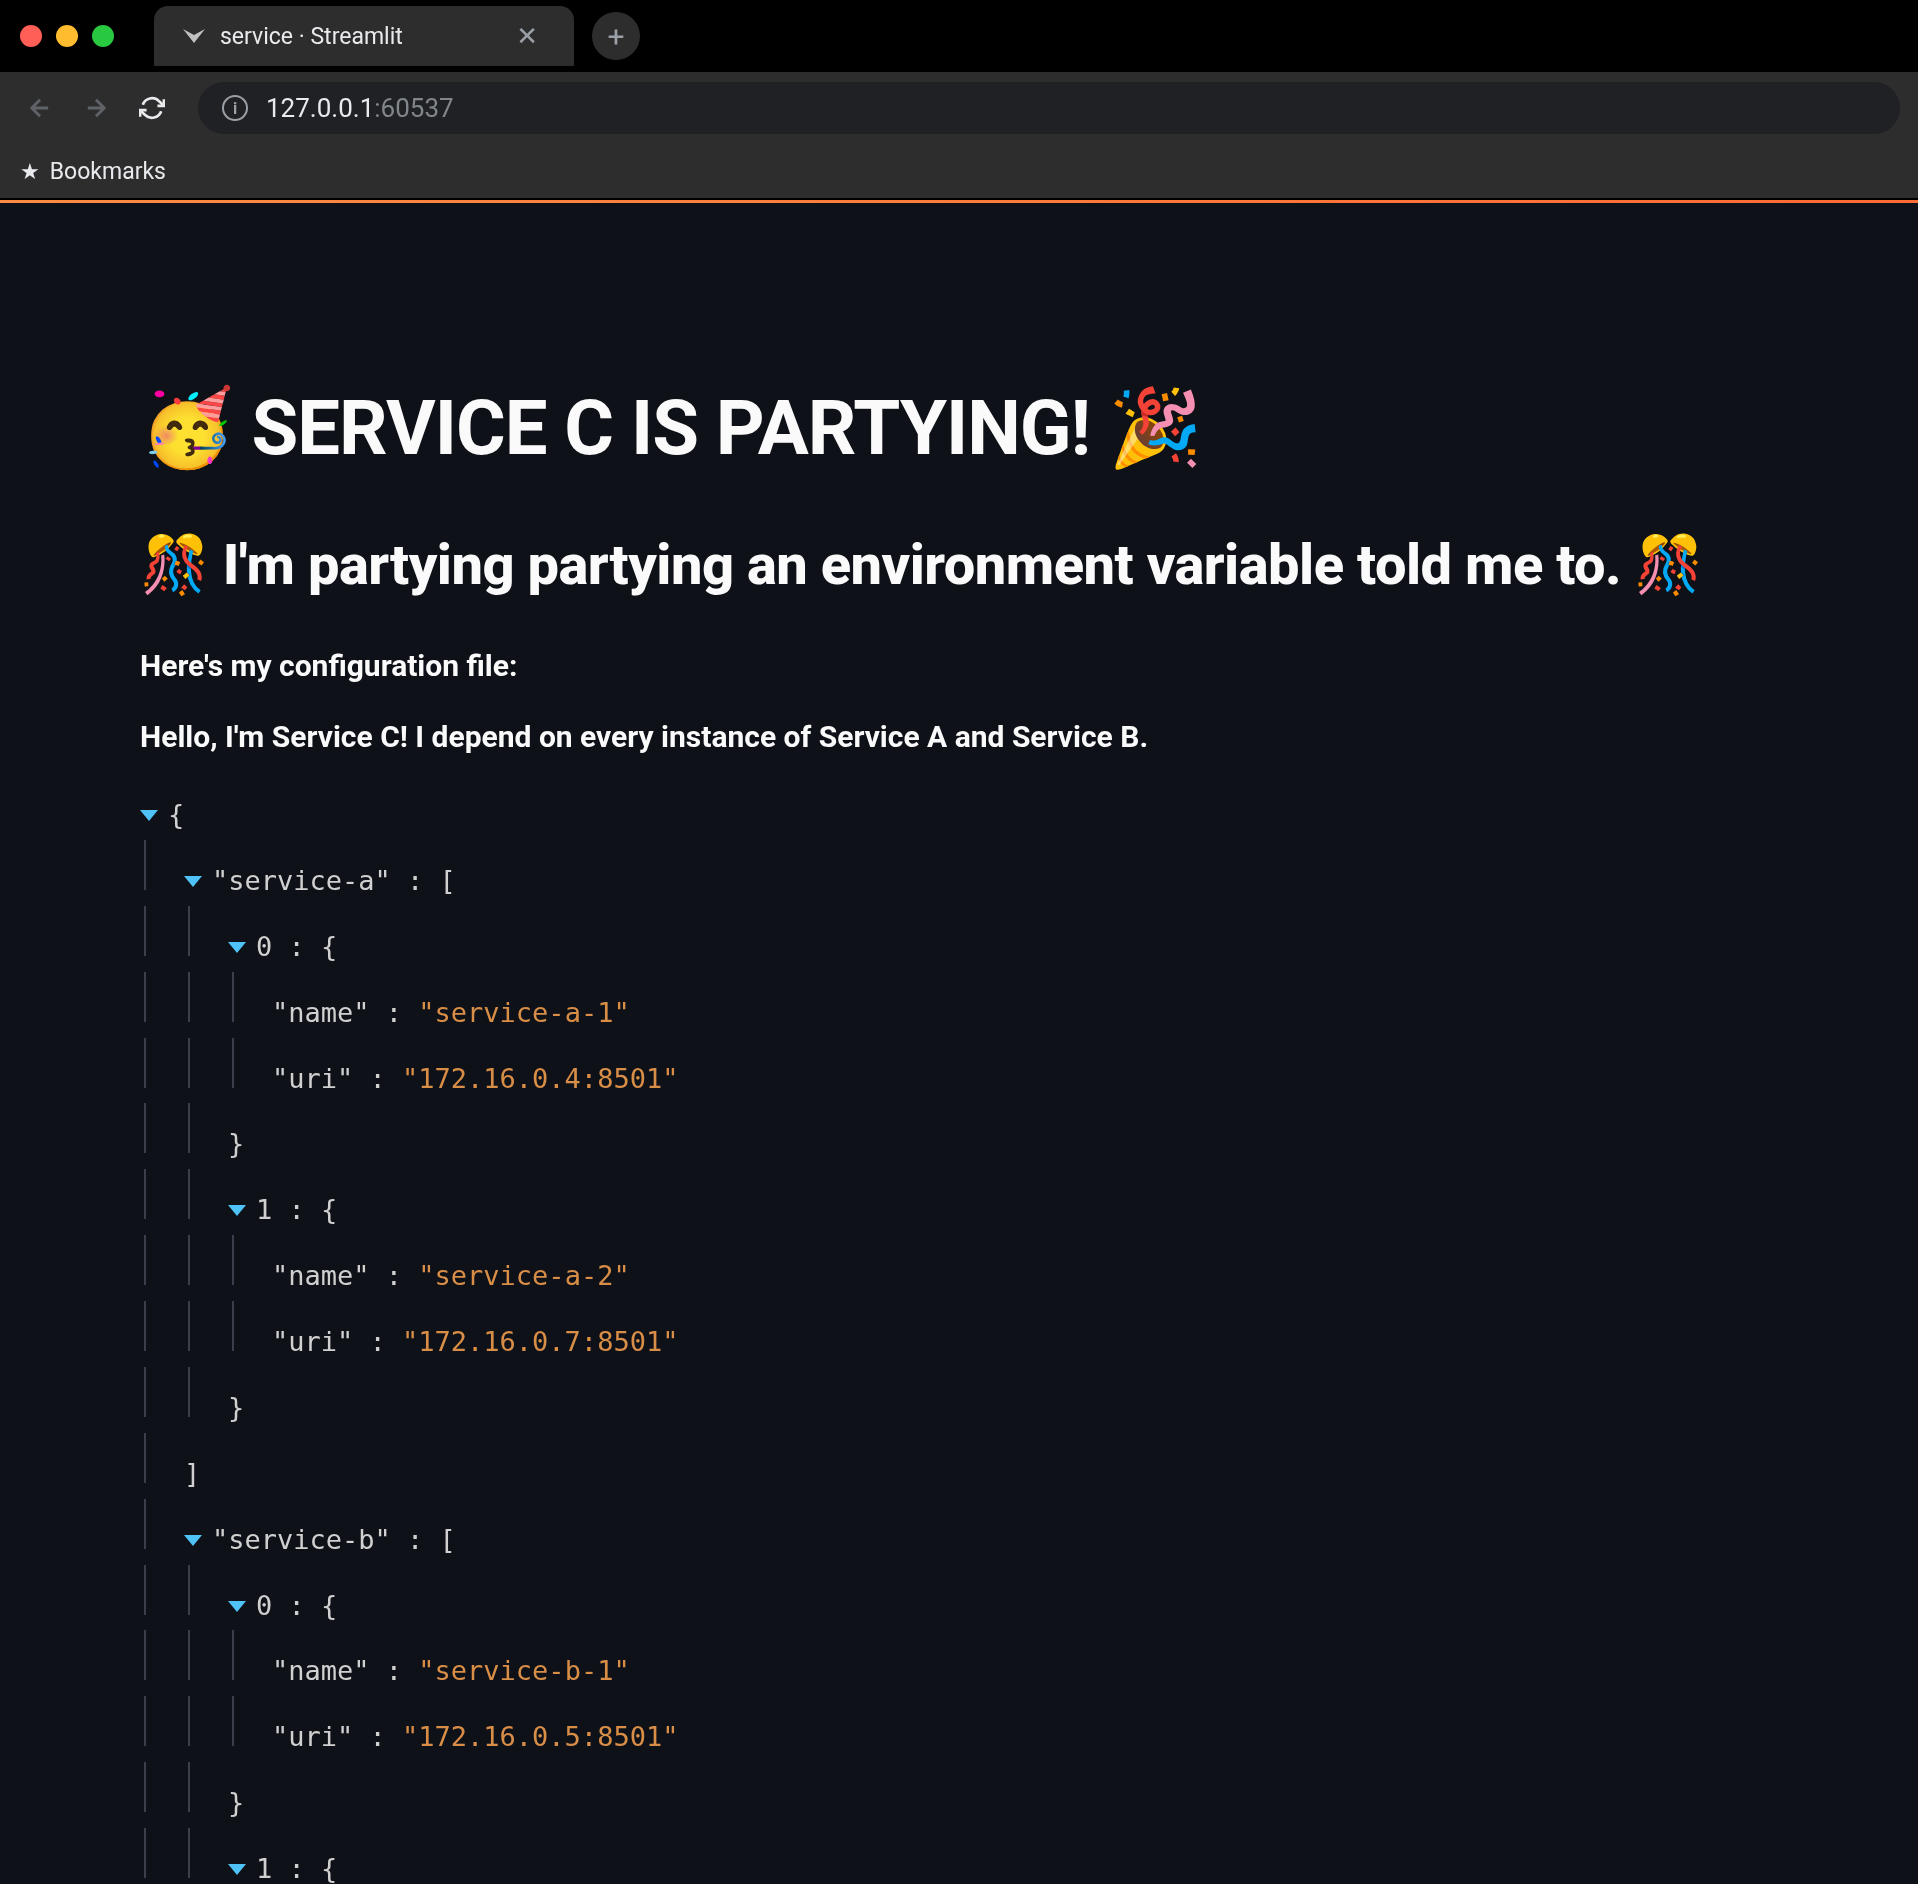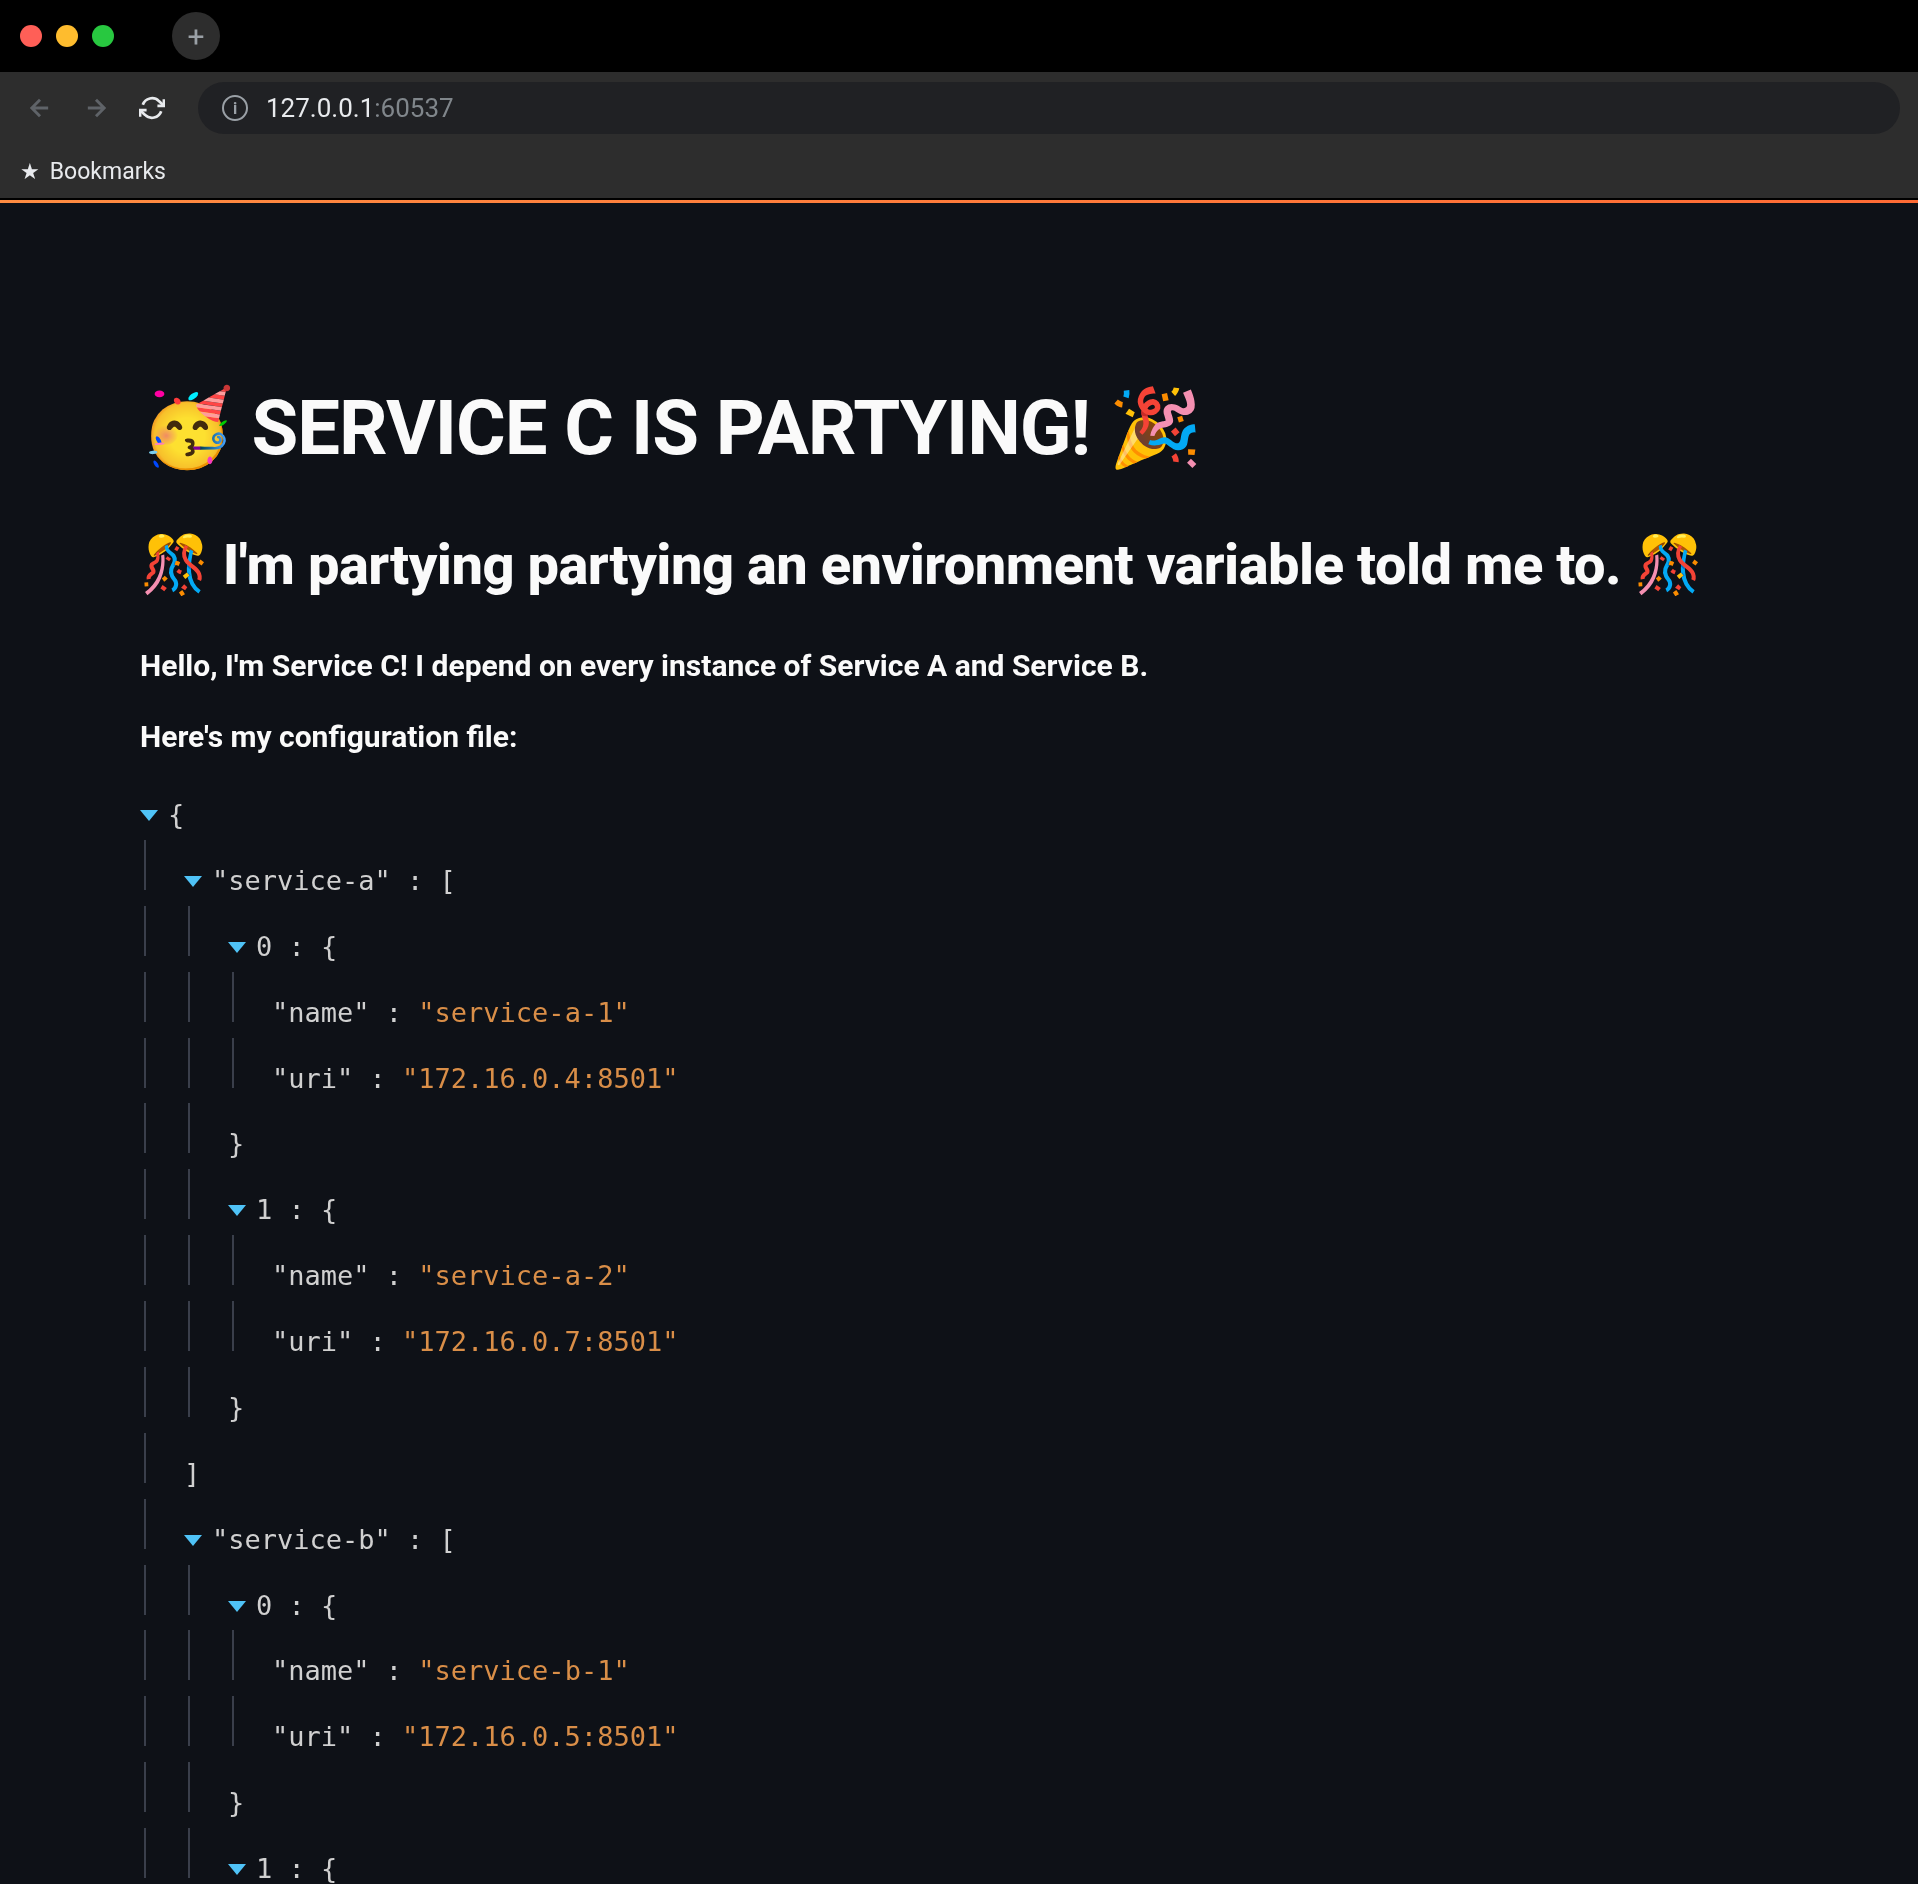--- a/index.html
+++ b/index.html
@@ -235,20 +235,29 @@
 </head>
 <body>
 
 <div class="browser-chrome">
   <div class="tab-bar">
     <div class="traffic-lights">
       <div class="traffic-light tl-red"></div>
       <div class="traffic-light tl-yellow"></div>
       <div class="traffic-light tl-green"></div>
     </div>
+    <div class="tab">
+      <span class="tab-icon">
+        <svg width="22" height="14" viewBox="0 0 22 14">
+            <path d="M0 0 L11 14 L22 0 L11 6 Z" fill="#c0c0c0"></path>
+          </svg>
+      </span>
+      <span class="tab-title">service · Streamlit</span>
+      <span class="tab-close">✕</span>
+    </div>
     <div class="new-tab-btn">+</div>
   </div>
   <div class="toolbar">
     <div class="nav-btn disabled">
       <svg width="28" height="28" viewBox="0 0 24 24" fill="none" stroke="currentColor" stroke-width="2.5">
           <path d="M19 12H5M12 19l-7-7 7-7"></path>
         </svg>
     </div>
     <div class="nav-btn disabled">
       <svg width="28" height="28" viewBox="0 0 24 24" fill="none" stroke="currentColor" stroke-width="2.5">
@@ -274,22 +283,22 @@
       <span>Bookmarks</span>
     </div>
   </div>
 </div>
 
 <div class="loading-bar"></div>
 
 <div class="page-content">
   <h1 class="main-heading">🥳 SERVICE C IS PARTYING! 🎉</h1>
   <h2 class="sub-heading">🎊 I'm partying partying an environment variable told me to. 🎊</h2>
+  <p class="body-text">Here's my configuration file:</p>
   <p class="body-text">Hello, I'm Service C! I depend on every instance of Service A and Service B.</p>
-  <p class="body-text">Here's my configuration file:</p>
 
   <div class="json-viewer" id="json-viewer">
       <div class="json-line"><span class="caret"></span><span class="json-punct">{</span></div>
       <div class="json-line"><span class="indent-guide"></span><span class="caret"></span><span class="json-key">"service-a"</span><span class="json-colon"> : </span><span class="json-punct">[</span></div>
       <div class="json-line"><span class="indent-guide"></span><span class="indent-guide"></span><span class="caret"></span><span class="json-number">0</span><span class="json-colon"> : </span><span class="json-punct">{</span></div>
       <div class="json-line"><span class="indent-guide"></span><span class="indent-guide"></span><span class="indent-guide"></span><span class="json-key">"name"</span><span class="json-colon"> : </span><span class="json-string">"service-a-1"</span></div>
       <div class="json-line"><span class="indent-guide"></span><span class="indent-guide"></span><span class="indent-guide"></span><span class="json-key">"uri"</span><span class="json-colon"> : </span><span class="json-string">"172.16.0.4:8501"</span></div>
       <div class="json-line"><span class="indent-guide"></span><span class="indent-guide"></span><span class="json-punct">}</span></div>
       <div class="json-line"><span class="indent-guide"></span><span class="indent-guide"></span><span class="caret"></span><span class="json-number">1</span><span class="json-colon"> : </span><span class="json-punct">{</span></div>
       <div class="json-line"><span class="indent-guide"></span><span class="indent-guide"></span><span class="indent-guide"></span><span class="json-key">"name"</span><span class="json-colon"> : </span><span class="json-string">"service-a-2"</span></div>

